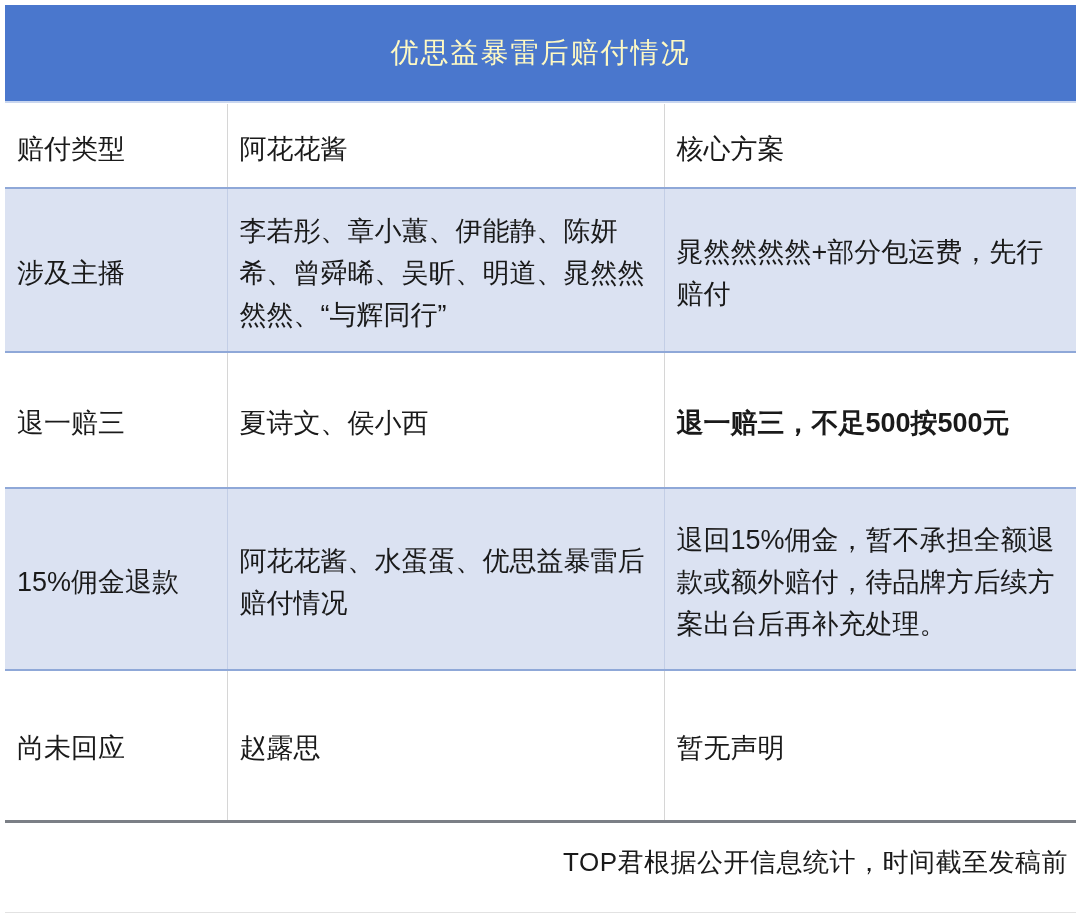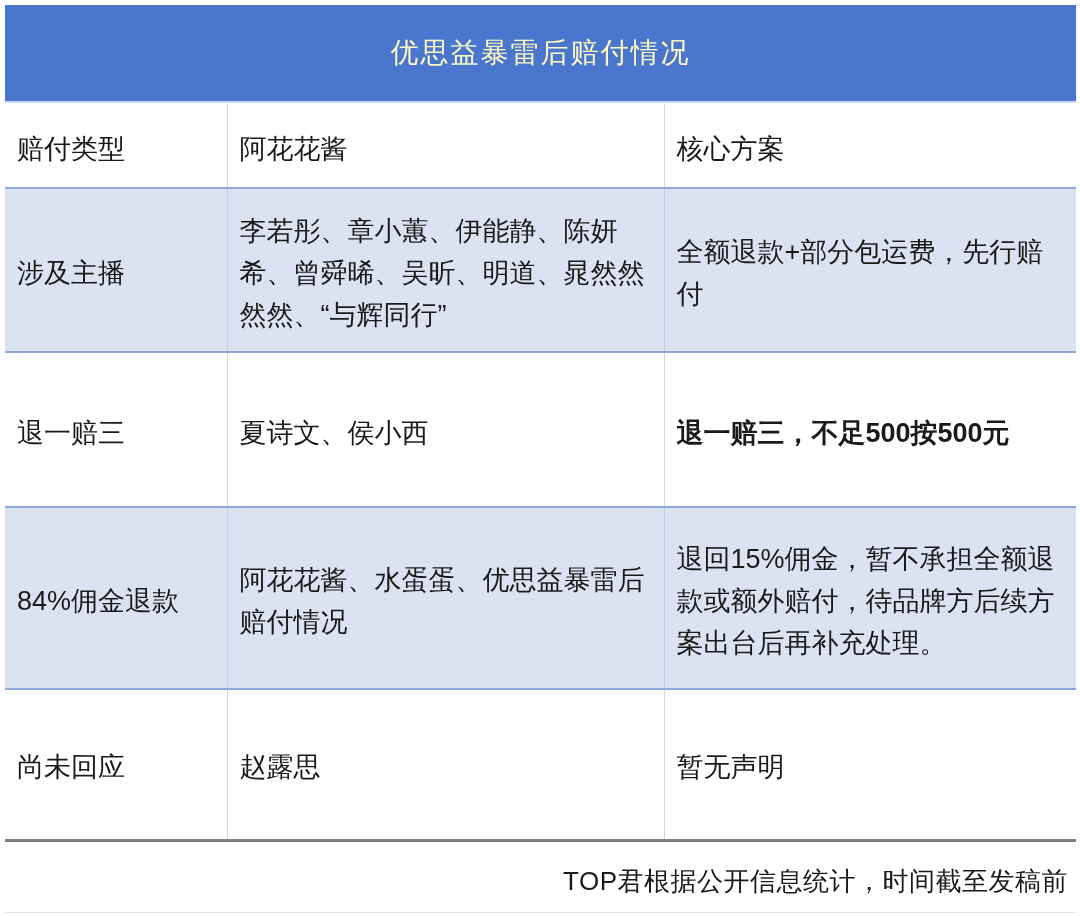--- a/index.html
+++ b/index.html
@@ -73,21 +73,21 @@
   .row-shaded td {
     background: #dbe2f2;
     border-top: 2px solid #8fa8d8;
     border-bottom: 2px solid #8fa8d8;
     border-right-color: #c3cee6;
   }
   .row-plain td {
     background: #ffffff;
   }
   .r1 td { height: 164px; }
-  .r2 td { height: 155px; }
+  .r2 td { height: 136px; }
   .r3 td { height: 182px; }
   .r4 td { height: 151px; }
 
   .cell-b, .cell-c { }
   .nowrapish { white-space: nowrap; font-weight: bold; }
 
   
   .footer-row td {
     border-top: 3px solid #7b7f86;
     border-right: none;
@@ -126,31 +126,31 @@
     <tbody>
       <tr class="row-head">
         <td>赔付类型</td>
         <td>阿花花酱</td>
         <td class="last">核心方案</td>
       </tr>
 
       <tr class="row-shaded r1">
         <td>涉及主播</td>
         <td class="cell-b">李若彤、章小蕙、伊能静、陈妍希、曾舜晞、吴昕、明道、晁然然然然、“与辉同行”</td>
-        <td class="cell-c last">全额退款+部分包运费，先行赔付</td>
+        <td class="cell-c last">晁然然然然+部分包运费，先行赔付</td>
       </tr>
 
       <tr class="row-plain r2">
         <td>退一赔三</td>
         <td class="cell-b">夏诗文、侯小西</td>
         <td class="cell-c last nowrapish">退一赔三，不足500按500元</td>
       </tr>
 
       <tr class="row-shaded r3">
-        <td>84%佣金退款</td>
+        <td>15%佣金退款</td>
         <td class="cell-b">阿花花酱、水蛋蛋、优思益暴雷后赔付情况</td>
         <td class="cell-c last">退回15%佣金，暂不承担全额退款或额外赔付，待品牌方后续方案出台后再补充处理。</td>
       </tr>
 
       <tr class="row-plain r4">
         <td>尚未回应</td>
         <td class="cell-b">赵露思</td>
         <td class="cell-c last">暂无声明</td>
       </tr>
 

